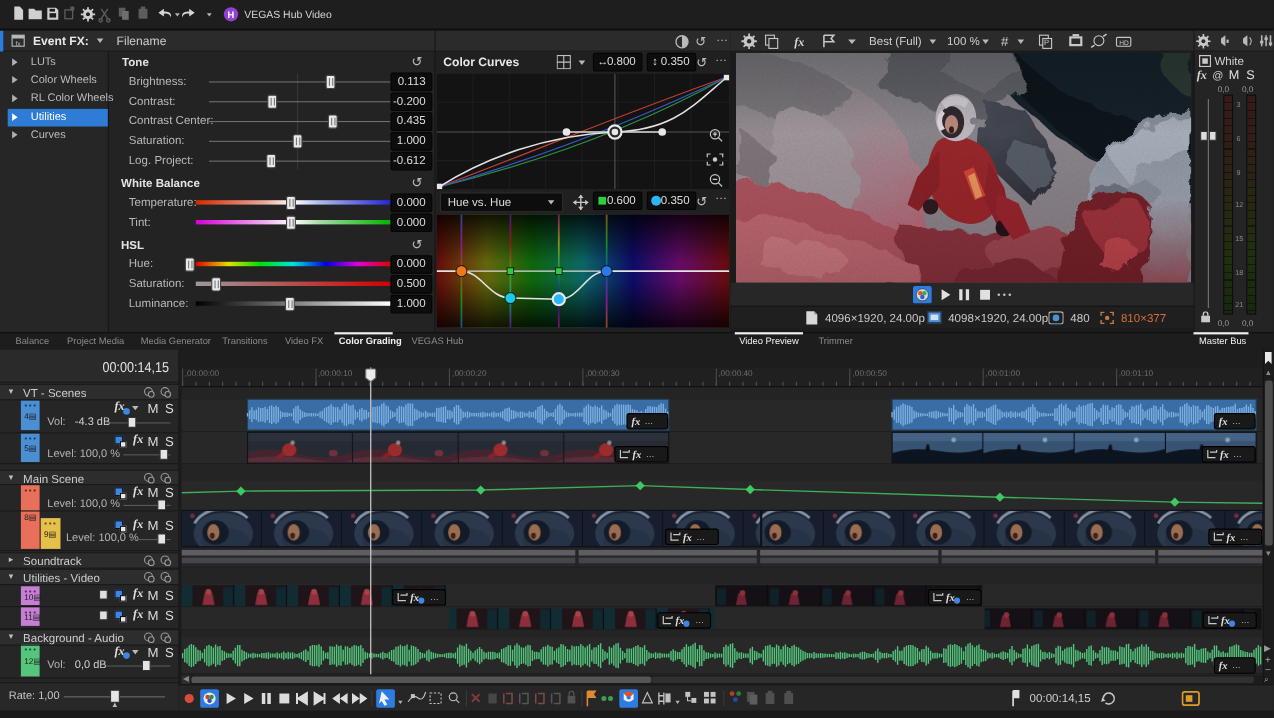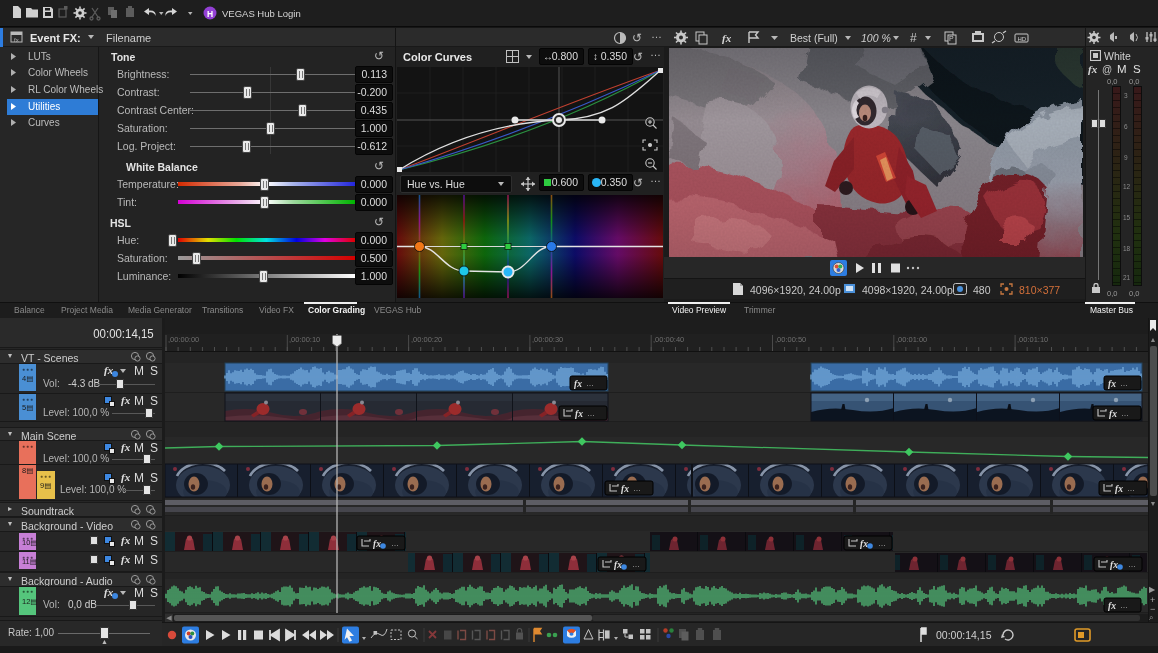--- a/index.html
+++ b/index.html
@@ -57,21 +57,21 @@
         <rect x="128" y="6" width="4" height="3"></rect>
       </g>
   <path d="M149 8 l-5 3.5 5 3.5 v-2.5 q5 -0.8 6.5 3.5 q1 -6 -6.5 -5.5z" fill="#d5d5d5"></path>
   <path d="M172 8 l5 3.5 -5 3.5 v-2.5 q-5 -0.8 -6.5 3.5 q-1 -6 6.5 -5.5z" fill="#d5d5d5"></path>
  </g>
  <path d="M159 12 l4.5 0 -2.25 3z" fill="#b5b5b5"></path>
  <path d="M188 12 l4.5 0 -2.25 3z" fill="#b5b5b5"></path>
  <circle cx="210" cy="13" r="6.5" fill="#9340d5"></circle>
  <text x="210" y="16.5" font-family="Liberation Sans" font-size="8.5" font-weight="bold" fill="#fff" text-anchor="middle">H</text>
 </svg>
-<div class="txt" style="left:222px;top:8px;font-size:9.5px;color:#d6d6d6;">VEGAS Hub Login</div>
+<div class="txt" style="left:222px;top:8px;font-size:9.5px;color:#d6d6d6;">VEGAS Hub Video</div>
 
 <div class="abs" style="left:0;top:28px;width:664px;height:274px;background:#232323;"></div>
 <div class="abs" style="left:0;top:28px;width:664px;height:19px;background:#2b2b2b;border-bottom:1px solid #191919;"></div>
 <div class="abs" style="left:0;top:28px;width:3px;height:19px;background:#2d7de1;"></div>
 <svg class="abs" style="left:10px;top:31px;" width="14" height="14">
     <rect x="1" y="1" width="11" height="10" fill="none" stroke="#bbb"></rect>
     <rect x="1" y="1" width="11" height="3" fill="#bbb"></rect>
     <text x="4" y="11" font-size="6" fill="#bbb" font-family="Liberation Sans">fx</text>
   </svg>
 <div class="txt" style="left:30px;top:32px;font-size:11px;font-weight:bold;color:#e8e8e8;">Event FX:</div>
@@ -117,21 +117,21 @@
 <div class="sh" style="left:298px;top:104px;"></div>
 <div class="vbox" style="left:355px;top:102px;width:38px;">0.435</div>
 <div class="lbl" style="left:117px;top:122px;">Saturation:</div>
 <div class="slider-track" style="left:190px;top:128px;width:165px;"></div>
 <div class="sh" style="left:266px;top:122px;"></div>
 <div class="vbox" style="left:355px;top:120px;width:38px;">1.000</div>
 <div class="lbl" style="left:117px;top:140px;">Log. Project:</div>
 <div class="slider-track" style="left:190px;top:146px;width:165px;"></div>
 <div class="sh" style="left:242px;top:140px;"></div>
 <div class="vbox" style="left:355px;top:138px;width:38px;">-0.612</div>
-<div class="sec" style="left:110px;top:161px;margin-left:16px;">White Balance</div>
+<div class="sec" style="left:110px;top:161px;">White Balance</div>
 <div class="reset" style="left:374px;top:159px;">↻</div>
 <div class="sec" style="left:110px;top:217px;">HSL</div>
 <div class="reset" style="left:374px;top:215px;">↻</div>
 <div class="lbl" style="left:117px;top:178px;">Temperature:</div>
 <div class="abs" style="left:178px;top:182px;width:177px;height:4px;background:linear-gradient(to right,#d42a00,#e8a898 35%,#fff 50%,#a8b4ea 65%,#2326dd);"></div>
 <div class="sh" style="left:260px;top:178px;"></div>
 <div class="vbox" style="left:355px;top:176px;width:38px;">0.000</div>
 <div class="lbl" style="left:117px;top:196px;">Tint:</div>
 <div class="abs" style="left:178px;top:200px;width:177px;height:4px;background:linear-gradient(to right,#d400d4,#eab0ea 35%,#fff 50%,#9ed89e 65%,#00b400);"></div>
 <div class="sh" style="left:260px;top:196px;"></div>
@@ -307,21 +307,21 @@
       </g>
 <rect x="28" y="3" width="8" height="9" fill="none" stroke="#c8c8c8"></rect>
       <rect x="31" y="6" width="8" height="9" fill="#2b2b2b" stroke="#c8c8c8"></rect>
 <text x="54" y="13" font-size="11" font-style="italic" font-weight="bold" fill="#d8d8d8" font-family="Liberation Serif">fx</text>
 <path d="M81 3 v11 M81 3 h9 l-2.5 3 2.5 3 h-9" fill="none" stroke="#c8c8c8" stroke-width="1.4"></path>
 </g>
 <path d="M103 7 l7 0 -3.5 4z" fill="#b8b8b8"></path>
 </svg>
 <div class="txt" style="left:790px;top:32px;font-size:10.5px;color:#cfcfcf;">Best (Full)</div>
 <div class="caret" style="left:845px;top:36px;"></div>
-<div class="txt" style="left:861px;top:32px;font-size:10.5px;color:#cfcfcf;font-style:italic;">100 %</div>
+<div class="txt" style="left:861px;top:32px;font-size:10.5px;color:#cfcfcf;">100 %</div>
 <div class="caret" style="left:893px;top:36px;"></div>
 <div class="txt" style="left:910px;top:31px;font-size:12px;color:#c8c8c8;">#</div>
 <div class="caret" style="left:925px;top:36px;"></div>
 <svg class="abs" style="left:940px;top:29px;" width="120" height="17" fill="#c8c8c8">
 <rect x="5" y="3" width="8" height="9" fill="none" stroke="#c8c8c8"></rect>
     <rect x="8" y="6" width="8" height="9" fill="#2b2b2b" stroke="#c8c8c8"></rect>
     <text x="9" y="12" font-size="7" fill="#c8c8c8">P</text>
 <g transform="translate(30,0)">
       <rect x="2" y="4" width="12" height="9" fill="#c8c8c8"></rect>
       <rect x="4" y="6" width="8" height="5" fill="#2b2b2b"></rect>
@@ -576,21 +576,21 @@
 <svg class="abs" style="left:130px;top:504px;" width="30" height="11">
 <g fill="none" stroke="#9a9a9a" stroke-width="1">
       <circle cx="5" cy="5" r="3.6"></circle>
       <circle cx="7.5" cy="7.5" r="2.6" fill="#2d2d2d"></circle>
       <circle cx="20" cy="5" r="3.6"></circle>
       <circle cx="22.5" cy="7.5" r="2.6" fill="#2d2d2d"></circle>
     </g>
   </svg>
 <div class="ghdr" style="top:517px;height:14px;">
     <span style="position:absolute;left:8px;top:1px;font-size:8px;color:#c0c0c0;">▾</span>
-    <span class="t">Background - Video</span>
+    <span class="t">Utilities - Video</span>
   </div>
 <svg class="abs" style="left:130px;top:519px;" width="30" height="11">
 <g fill="none" stroke="#9a9a9a" stroke-width="1">
       <circle cx="5" cy="5" r="3.6"></circle>
       <circle cx="7.5" cy="7.5" r="2.6" fill="#2d2d2d"></circle>
       <circle cx="20" cy="5" r="3.6"></circle>
       <circle cx="22.5" cy="7.5" r="2.6" fill="#2d2d2d"></circle>
     </g>
   </svg>
 <div class="ghdr" style="top:572px;height:14px;">

